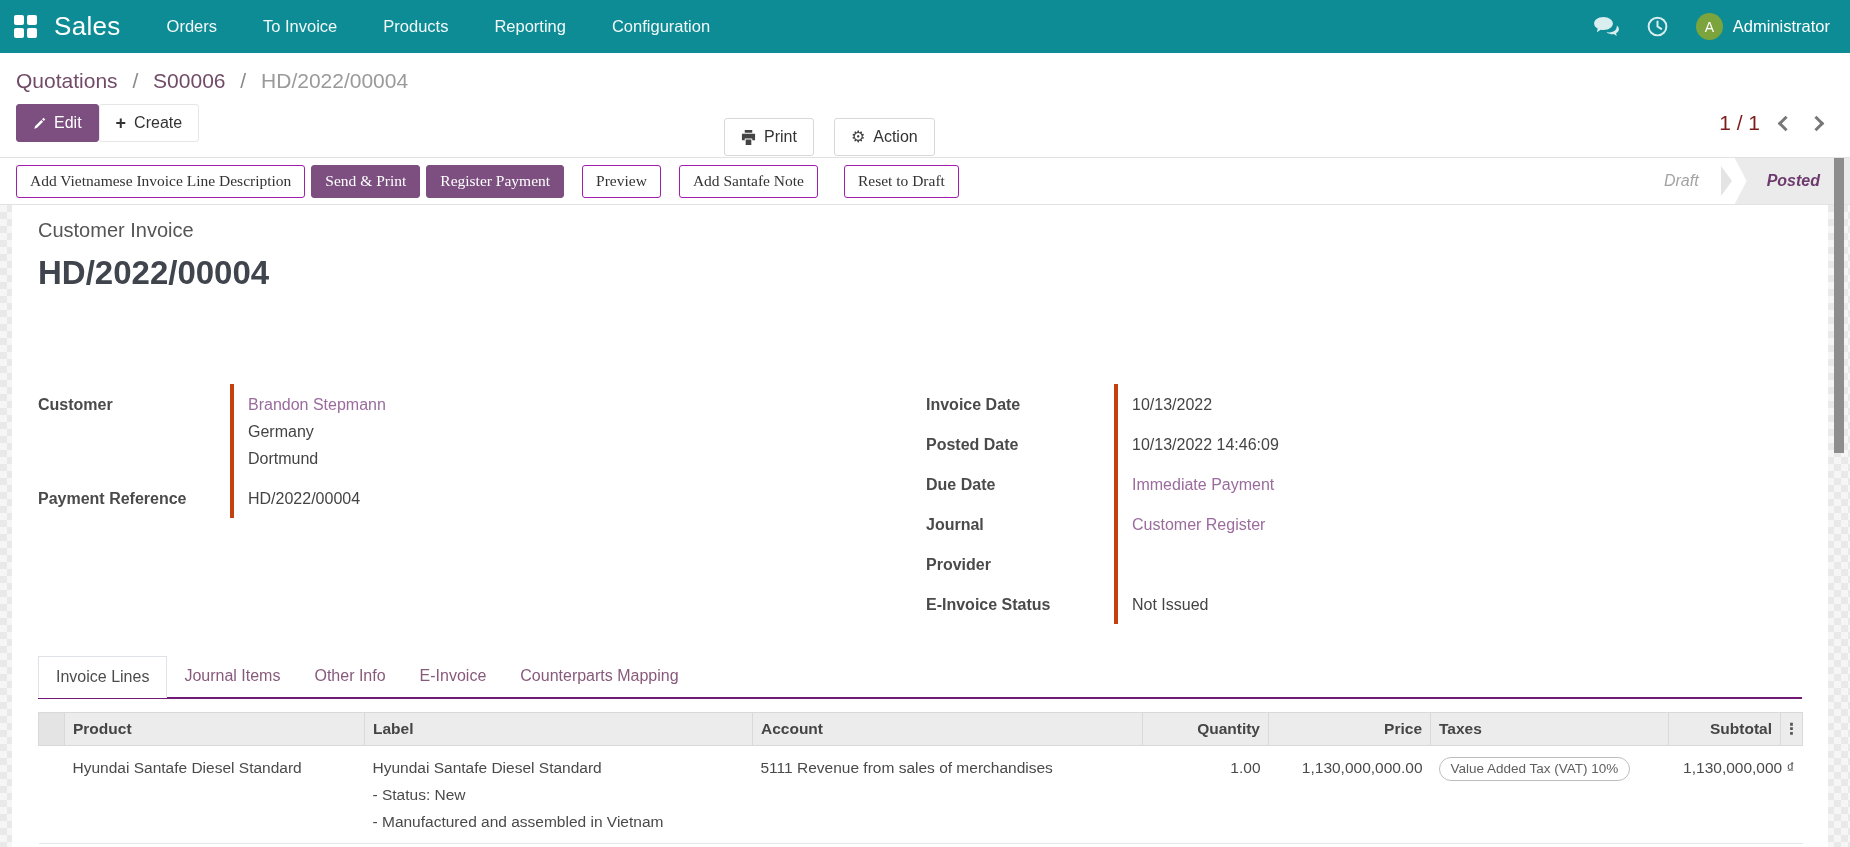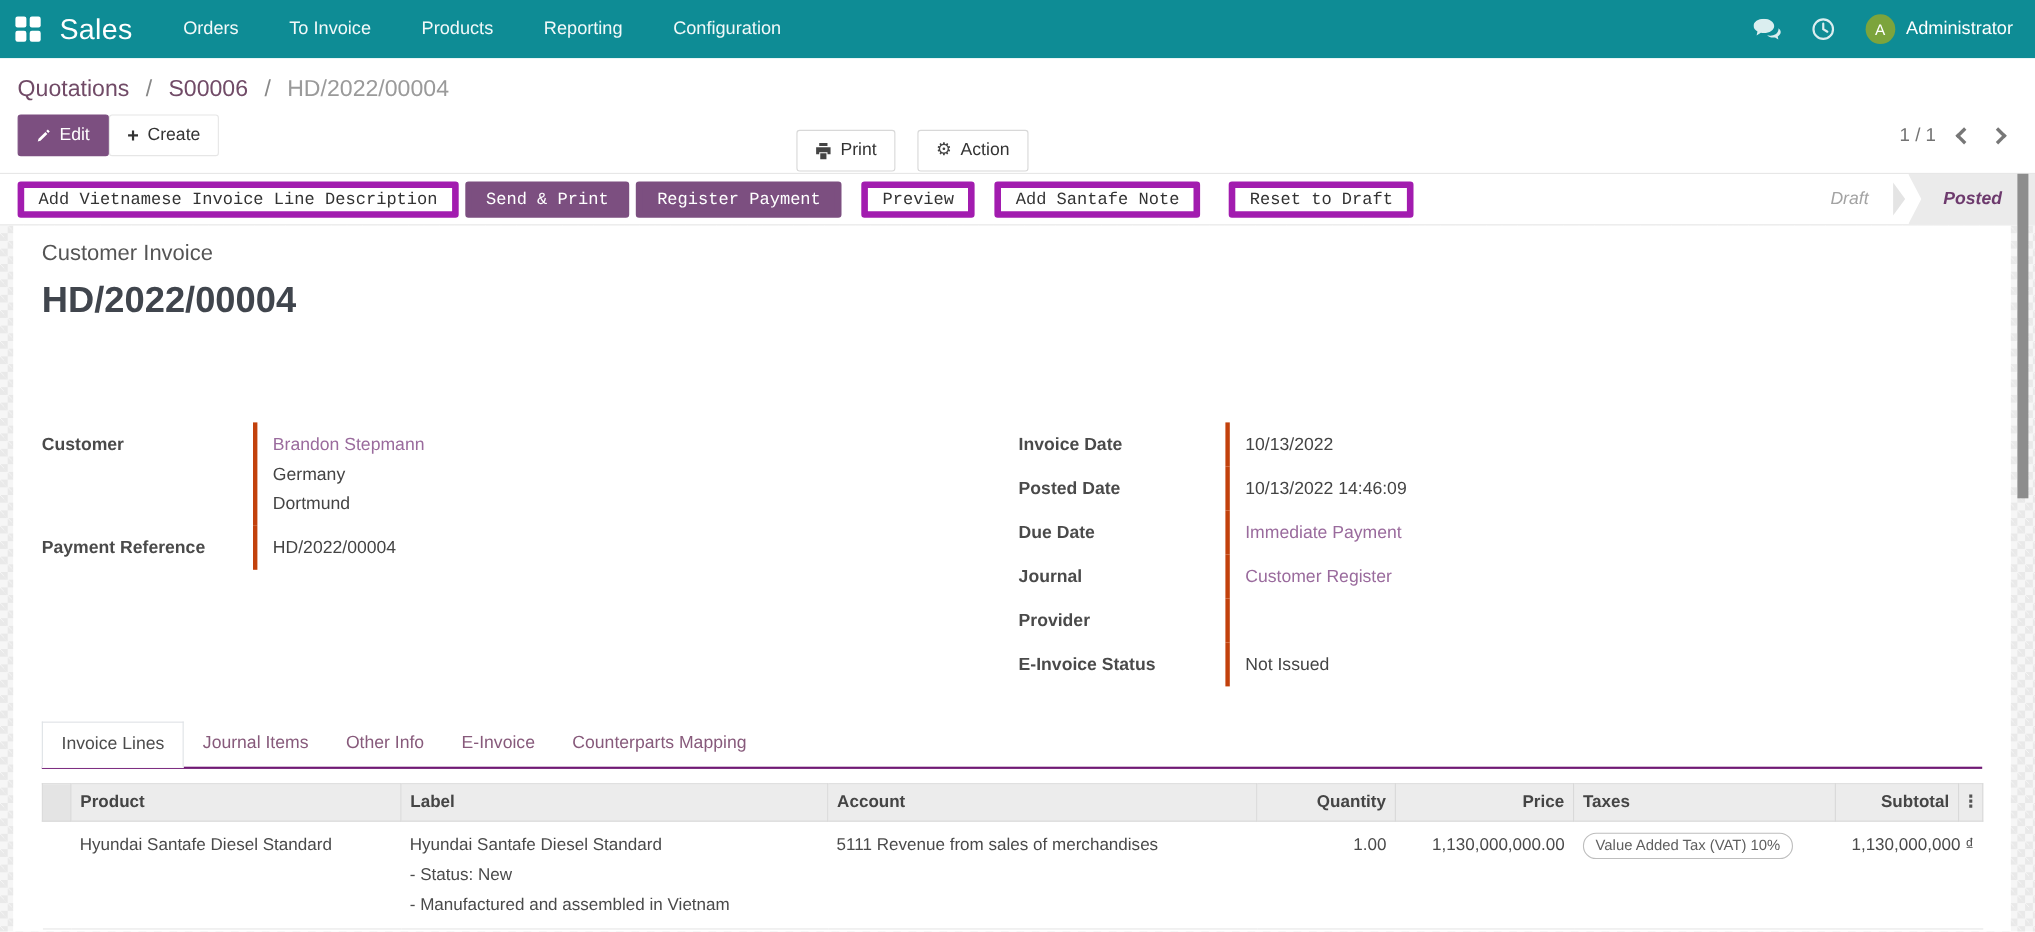--- a/index.html
+++ b/index.html
@@ -29,30 +29,30 @@
   .bc-row { height:46px; padding:16px 0 0 16px; font-size:21px; background:#fff; }
   .bc-link { color:#714B67; cursor:pointer; }
   .bc-sep { color:#888; margin:0 9px; }
   .bc-current { color:#9a9a9a; }
 
   .btn-row { height:58px; background:#fff; position:relative; display:flex; align-items:center; padding:0 28px 10px 16px; }
   .btn { height:38px; font-size:16px; border-radius:3px; padding:0 16px; display:inline-flex; align-items:center; gap:8px; border:1px solid transparent; background:#fff; color:#333; cursor:pointer; font-family:inherit; }
   .btn-primary { background:#7c4f80; border-color:#7c4f80; color:#fff; }
   .btn-outline { border-color:#d8d8d8; }
   .center-btns { position:absolute; left:724px; top:19px; display:flex; gap:20px; }
-  .pager { margin-left:auto; display:flex; align-items:center; gap:20px; color:#737373; font-size:17px; }
+  .pager { margin-left:auto; display:flex; align-items:center; gap:20px; color:#7f1d1d; font-size:21px; }
   .chev { display:inline-block; width:11px; height:11px; border-right:3px solid #777; border-bottom:3px solid #777; cursor:pointer; }
   .chev-left { transform:rotate(135deg); }
   .chev-right { transform:rotate(-45deg); }
   .plus-glyph { font-weight:700; font-size:18px; line-height:1; }
   .gear-glyph { font-size:16px; line-height:1; color:#444; }
 
   
   .statusbar { height:48px; flex:0 0 48px; background:#fff; border-top:1px solid #e2e2e2; border-bottom:1px solid #e2e2e2; display:flex; align-items:center; padding-left:16px; }
-  .sbtn { height:33px; font-size:15.5px; padding:0 13px; background:#fff; border:6px solid #a21caf; border-radius:3px; color:#333; cursor:pointer; margin-right:6px; font-family:Liberation Mono, monospace; white-space:nowrap; }
+  .sbtn { height:33px; font-size:15.5px; padding:0 13px; background:#fff; border:1px solid #a21caf; border-radius:3px; color:#333; cursor:pointer; margin-right:6px; font-family:Liberation Serif, serif; white-space:nowrap; }
   .sbtn-primary { background:#7c4f80; border-color:#7c4f80; color:#fff; }
   .ml12 { margin-left:12px; } .ml20 { margin-left:20px; }
   .states { margin-left:auto; display:flex; align-items:stretch; height:46px;font-style:italic; }
   .state-draft { color:#a3a3a3; font-size:16px; display:flex; align-items:center; padding:0 22px; cursor:pointer; }
   .state-sep { align-self:center; width:0; height:0; border-top:15px solid transparent; border-bottom:15px solid transparent; border-left:11px solid #e4e4e4; margin-right:3px; }
   .state-posted { background:#ebebeb; color:#6d3a6d; font-weight:700; font-size:16px; display:flex; align-items:center; padding:0 30px 0 32px; clip-path:polygon(0 0,12px 50%,0 100%,100% 100%,100% 0); cursor:pointer; }
 
   
   .body-area { flex:1; padding:0 22px 0 12px; position:relative; overflow:hidden;
     background-color:#f6f6f6;

